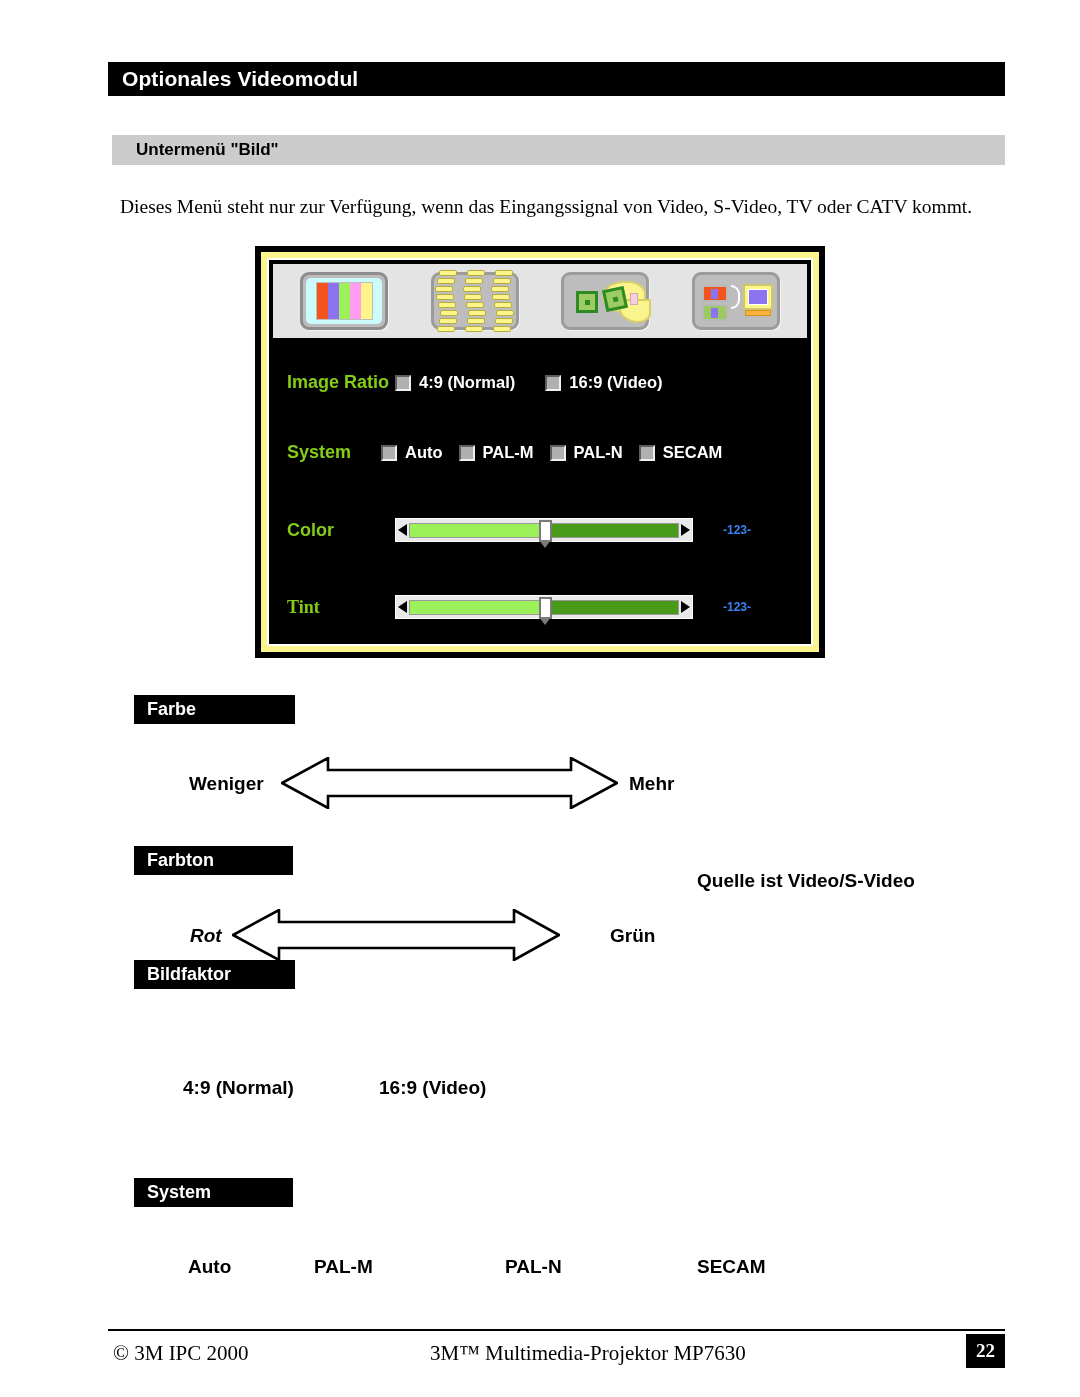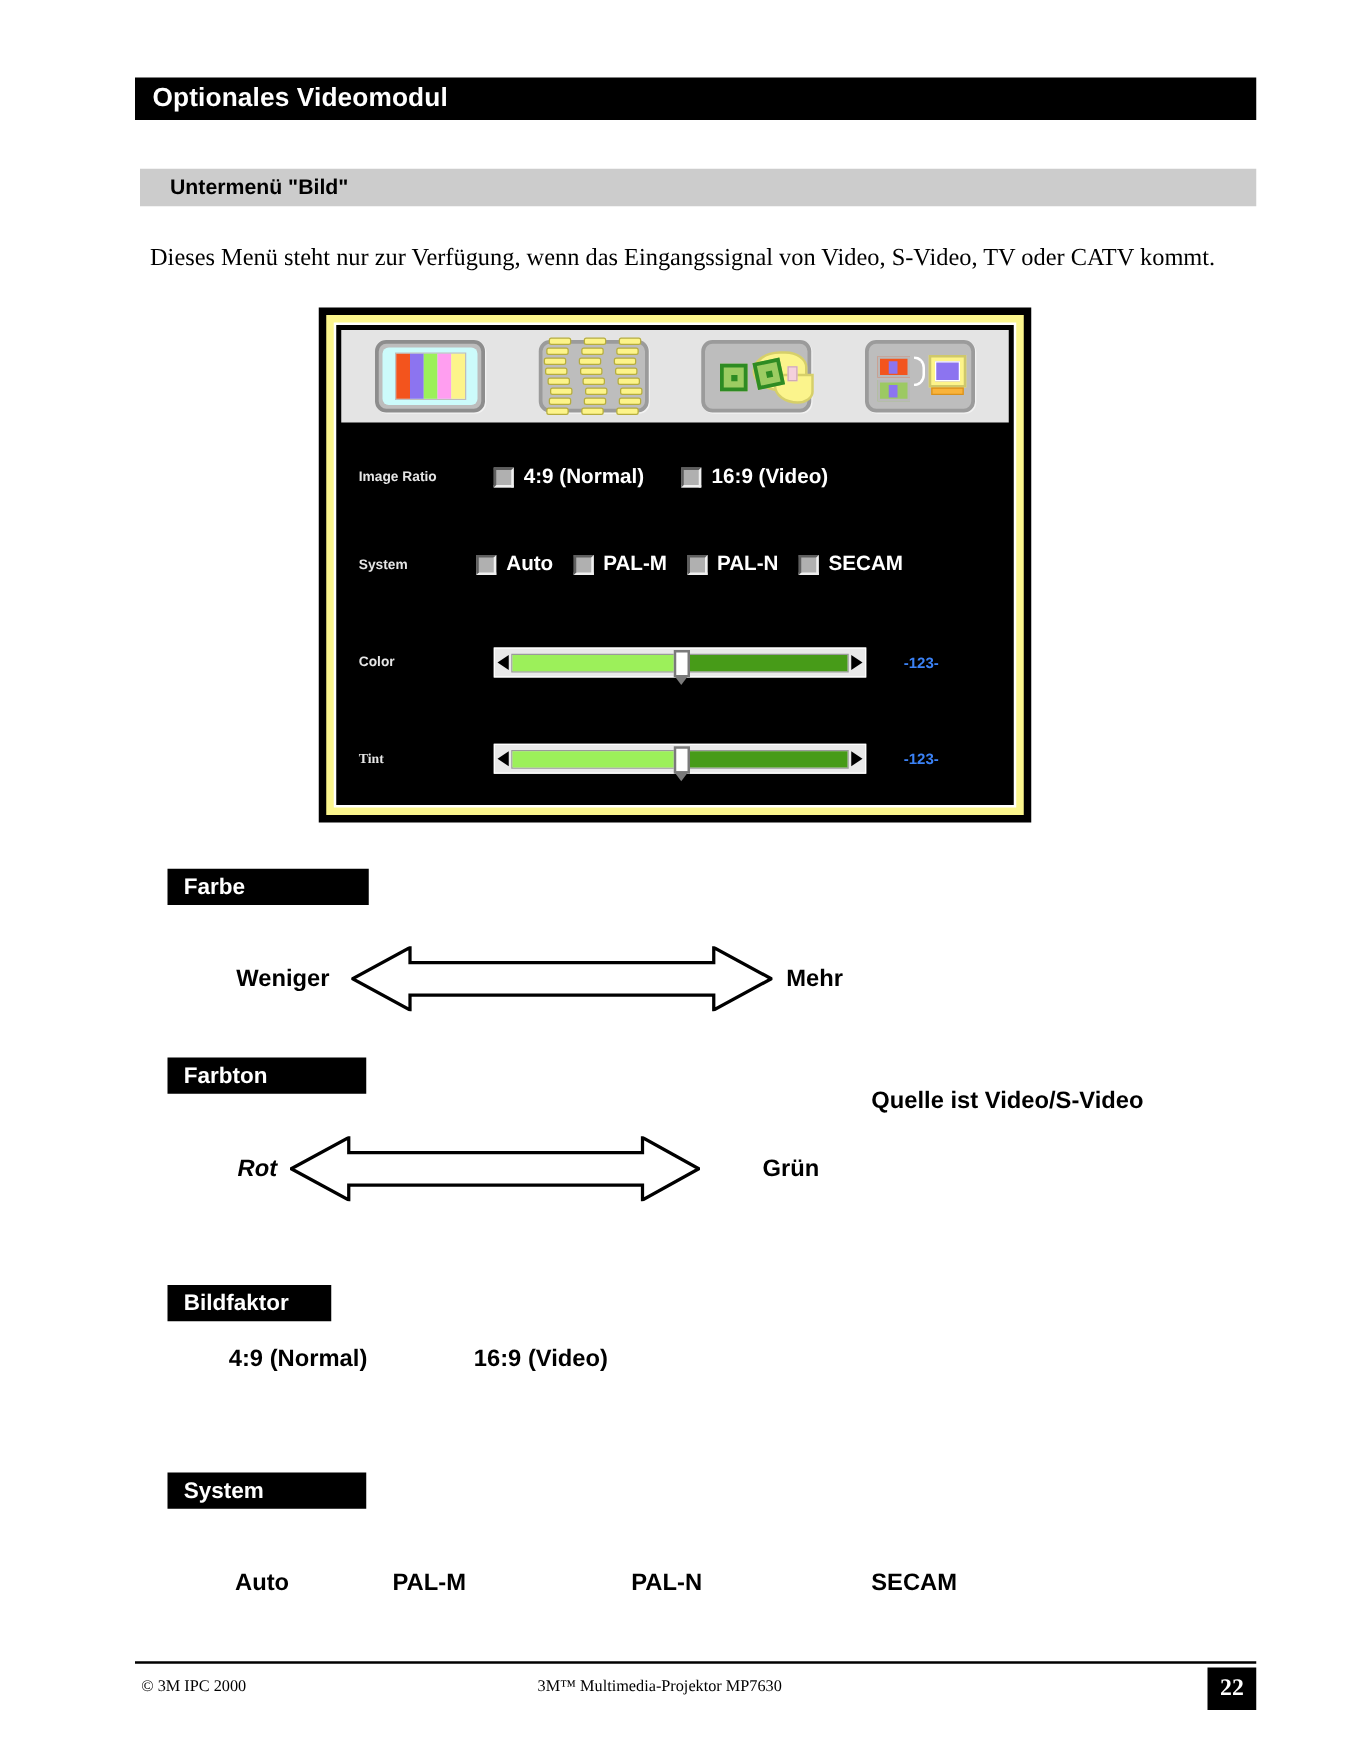--- a/index.html
+++ b/index.html
@@ -177,21 +177,21 @@
   .ic4 .brace {
     position: absolute; left: 36px; top: 10px; width: 9px; height: 24px;
     border: 2px solid #ffffff; border-left: none; border-radius: 0 12px 12px 0;
     box-sizing: border-box;
   }
 
   
   .osd-body { position: relative; height: 272px; }
   .row { position: absolute; left: 0; right: 0; display: flex; align-items: center; }
   .row-label {
-    color: #e5e5e5; font-weight: bold; font-size: 11px;
+    color: #84cc16; font-weight: bold; font-size: 18px;
     white-space: nowrap;
   }
 
   .chk {
     width: 16px; height: 16px; background: #b0b0b0;
     border-top: 2px solid #5e5e5e; border-left: 2px solid #5e5e5e;
     border-right: 2px solid #efefef; border-bottom: 2px solid #efefef;
     box-sizing: border-box; display: inline-block; flex: none;
   }
   .chkwrap { display: flex; align-items: center; gap: 8px; }
@@ -243,21 +243,21 @@
   
   .darrow { position: absolute; }
 
   
   .foot-rule {
     position: absolute; left: 108px; top: 1329px; width: 897px; height: 2px;
     background: #000000;
   }
   .foot-text {
     position: absolute; font-family: "Liberation Serif", serif;
-    font-size: 13px; color: #000000;
+    font-size: 21px; color: #000000;
   }
   .page-num {
     position: absolute; left: 966px; top: 1334px; width: 39px; height: 34px;
     background: #000000; color: #ffffff; font-weight: bold;
     font-size: 19px; font-family: "Liberation Serif", serif;
     display: flex; align-items: center; justify-content: center;
   }
 </style>
 </head>
 <body>
@@ -442,21 +442,21 @@
 <div class="darrow" style="left:232px;top:909px;">
   <svg width="328" height="52" viewBox="0 0 328 52">
     <polygon points="47,1 47,13 282,13 282,1 327,26 282,51 282,39 47,39 47,51 1,26" fill="#ffffff" stroke="#000000" stroke-width="2.6"></polygon>
   </svg>
 </div>
 
 <div class="lbl" style="left:568px;top:925px;margin-left:42px;">Grün</div>
 
 <div class="lbl" style="left:697px;top:870px;">Quelle ist Video/S-Video</div>
 
-<div class="sec" style="left:134px;top:1028px;width:131px;">Bildfaktor</div>
+<div class="sec" style="left:134px;top:960px;width:161px;">Bildfaktor</div>
 
 <div class="lbl" style="left:183px;top:1077px;">4:9 (Normal)</div>
 <div class="lbl" style="left:379px;top:1077px;">16:9 (Video)</div>
 
 <div class="sec" style="left:134px;top:1178px;width:159px;">System</div>
 
 <div class="lbl" style="left:188px;top:1256px;">Auto</div>
 <div class="lbl" style="left:314px;top:1256px;">PAL-M</div>
 <div class="lbl" style="left:505px;top:1256px;">PAL-N</div>
 <div class="lbl" style="left:697px;top:1256px;">SECAM</div>

